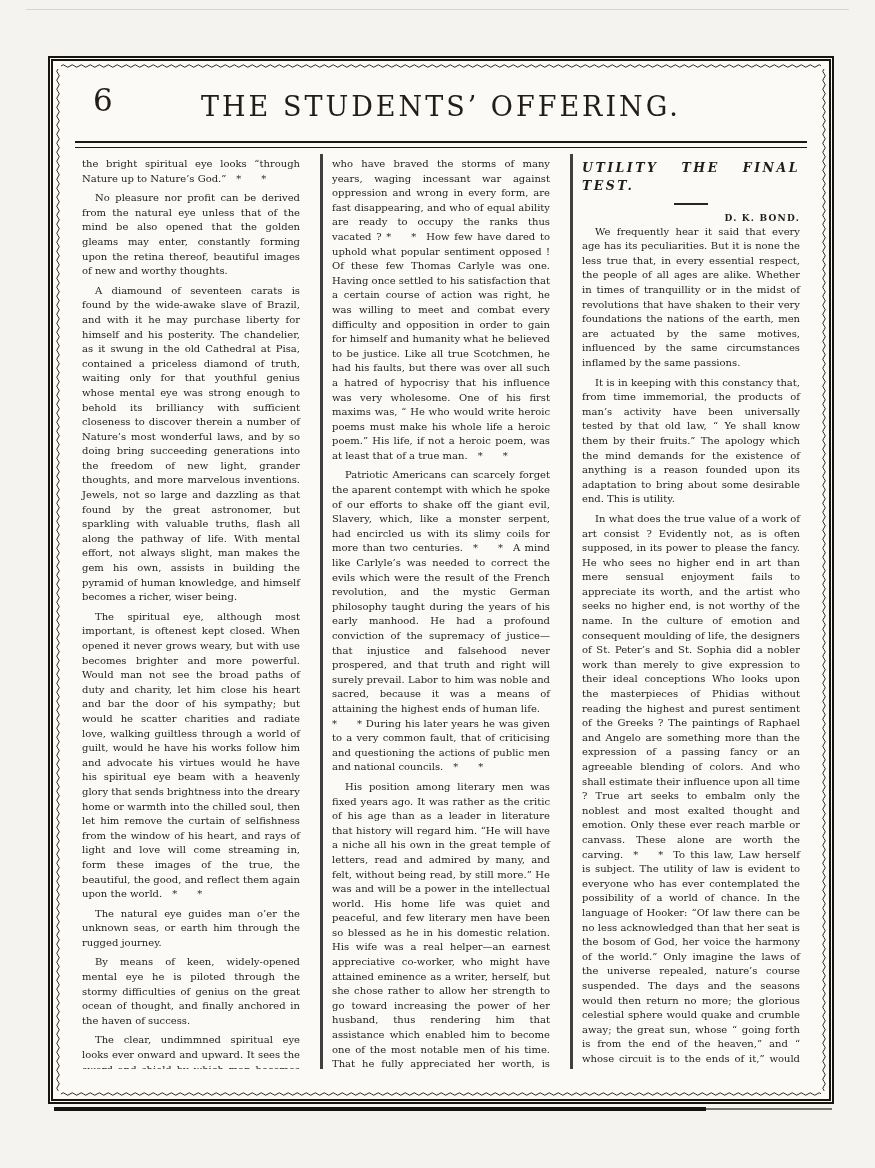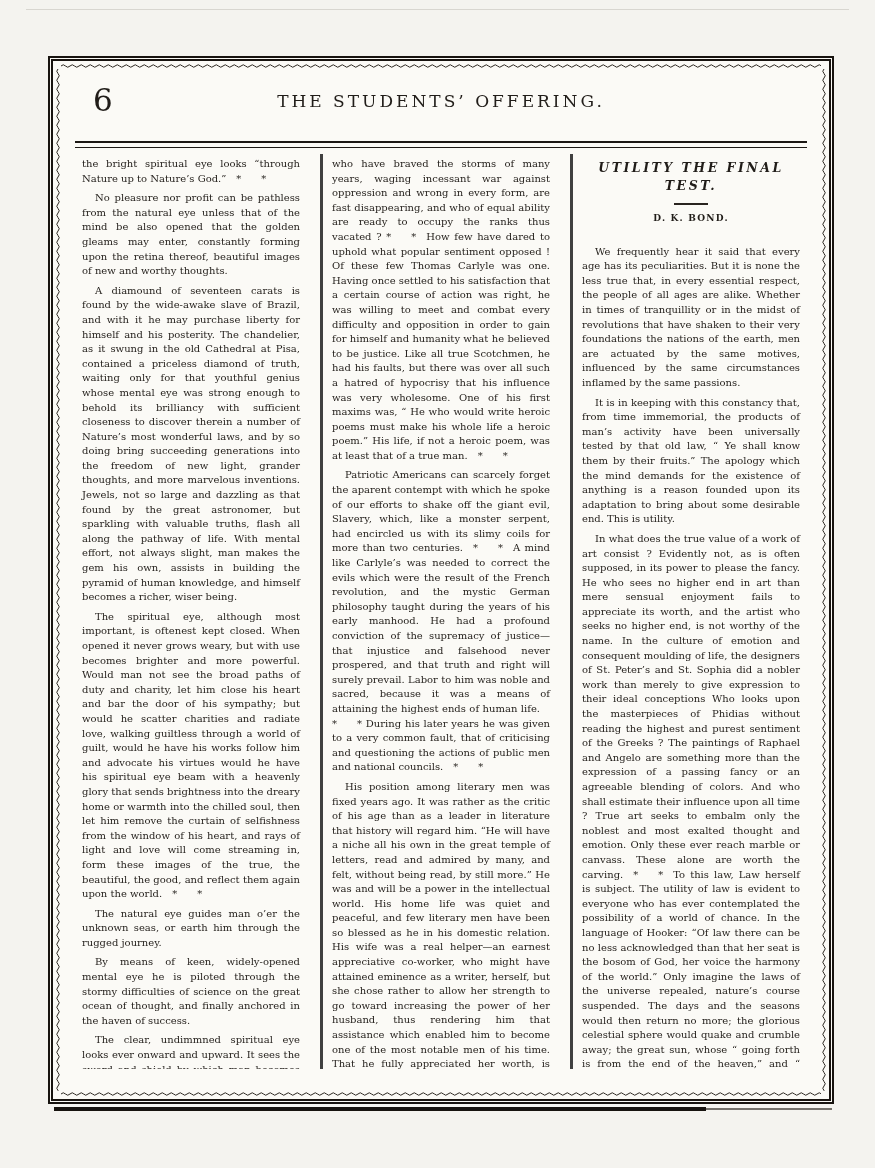--- a/index.html
+++ b/index.html
@@ -6,35 +6,35 @@
   html,body { width:875px; height:1168px; }
   body { background:#f4f3ef; font-family:"DejaVu Serif", serif; color:#211d19; }
   .stage { position:relative; width:875px; height:1168px; overflow:hidden; }
   .faint-top { position:absolute; top:9px; left:26px; right:26px; height:1px; background:#d8d6d0; }
   .sheet { position:absolute; left:48px; top:56px; width:786px; height:1048px;
            background:#fbfaf6; border:5px double #17130f; }
   .wave { position:absolute; }
   .inner { position:absolute; inset:8px; padding:8px 12px 0; }
   header.mast { position:relative; height:60px; }
   .pagenum { position:absolute; left:20px; top:8px; font-size:31px; line-height:1; }
-  .masthead { text-align:center; font-size:17px; font-weight:normal; letter-spacing:3px;
+  .masthead { text-align:center; font-size:27px; font-weight:normal; letter-spacing:3px;
               padding-top:14px; white-space:nowrap; }
   .headrule { height:7px; border-top:2px solid #1c1814; border-bottom:1px solid #1c1814;
               margin:4px 2px 6px; }
   .columns { display:flex; height:915px;gap:11px; }
   .col { flex:1 1 0; min-width:0; padding:3px 9px 0; overflow:hidden;
          font-size:10px; line-height:1.46; text-align:justify; }
   .col + .col { border-left:3px solid #404040; }
   .p { text-indent:13px; margin-bottom:5px; }
   .p.cont { text-indent:0; }
-  .article-title { text-align:center; font-weight:bold; font-style:italic; font-size:12.5px;
+  .article-title { font-weight:bold; font-style:italic; font-size:12.5px;
                    letter-spacing:2.5px; text-indent:0; margin-top:2px; }
   .title-rule { width:34px; border-top:2px solid #29241f; margin:7px auto 7px; }
-  .article-author { text-align:center; font-weight:bold; font-size:9px; letter-spacing:1.2px;
-                    margin-bottom:20px; }
+  .article-author { text-align:right; font-weight:bold; font-size:9px; letter-spacing:1.2px;
+                    margin-bottom:0; }
   .bottom-bar { position:absolute; left:54px; top:1107px; width:652px; height:4px; background:#17130f; }
   .bottom-bar-light { position:absolute; left:706px; top:1108px; width:126px; height:2px; background:#74706a; }
 </style>
 </head>
 <body>
 
 <div class="stage">
   <div class="faint-top"></div>
 
   <div class="sheet">
@@ -76,25 +76,25 @@
       <header class="mast">
         <div class="pagenum">6</div>
         <h1 class="masthead">THE STUDENTS’ OFFERING.</h1>
       </header>
       <div class="headrule"></div>
 
       <main class="columns">
 
         <section class="col">
           <p class="p cont">the bright spiritual eye looks “through Nature up to Nature’s God.” *  *</p>
-          <p class="p">No pleasure nor profit can be pathless from the natural eye unless that of the mind be also opened that the golden gleams may enter, constantly forming upon the retina thereof, beautiful images of new and worthy thoughts.</p>
+          <p class="p">No pleasure nor profit can be derived from the natural eye unless that of the mind be also opened that the golden gleams may enter, constantly forming upon the retina thereof, beautiful images of new and worthy thoughts.</p>
           <p class="p">A diamound of seventeen carats is found by the wide-awake slave of Brazil, and with it he may purchase liberty for himself and his posterity. The chandelier, as it swung in the old Cathedral at Pisa, contained a priceless diamond of truth, waiting only for that youthful genius whose mental eye was strong enough to behold its brilliancy with sufficient closeness to discover therein a number of Nature’s most wonderful laws, and by so doing bring succeeding generations into the freedom of new light, grander thoughts, and more marvelous inventions. Jewels, not so large and dazzling as that found by the great astronomer, but sparkling with valuable truths, flash all along the pathway of life. With mental effort, not always slight, man makes the gem his own, assists in building the pyramid of human knowledge, and himself becomes a richer, wiser being.</p>
           <p class="p">The spiritual eye, although most important, is oftenest kept closed. When opened it never grows weary, but with use becomes brighter and more powerful. Would man not see the broad paths of duty and charity, let him close his heart and bar the door of his sympathy; but would he scatter charities and radiate love, walking guiltless through a world of guilt, would he have his works follow him and advocate his virtues would he have his spiritual eye beam with a heavenly glory that sends brightness into the dreary home or warmth into the chilled soul, then let him remove the curtain of selfishness from the window of his heart, and rays of light and love will come streaming in, form these images of the true, the beautiful, the good, and reflect them again upon the world. *  *</p>
           <p class="p">The natural eye guides man o’er the unknown seas, or earth him through the rugged journey.</p>
-          <p class="p">By means of keen, widely-opened mental eye he is piloted through the stormy difficulties of science on the great ocean of thought, and finally anchored in the haven of success.</p>
+          <p class="p">By means of keen, widely-opened mental eye he is piloted through the stormy difficulties of genius on the great ocean of thought, and finally anchored in the haven of success.</p>
           <p class="p">The clear, undimmned spiritual eye looks ever onward and upward. It sees the sword and shield by which man becomes “proud victor on the battle field of life;” and having led him unharmed through the struggle for right living, brings him safely to the Land of Peace.</p>
 
         </section>
 
         <section class="col">
           <p class="p cont">who have braved the storms of many years, waging incessant war against oppression and wrong in every form, are fast disappearing, and who of equal ability are ready to occupy the ranks thus vacated ? *  * How few have dared to uphold what popular sentiment opposed ! Of these few Thomas Carlyle was one. Having once settled to his satisfaction that a certain course of action was right, he was willing to meet and combat every difficulty and opposition in order to gain for himself and humanity what he believed to be justice. Like all true Scotchmen, he had his faults, but there was over all such a hatred of hypocrisy that his influence was very wholesome. One of his first maxims was, “ He who would write heroic poems must make his whole life a heroic poem.” His life, if not a heroic poem, was at least that of a true man. *  *</p>
           <p class="p">Patriotic Americans can scarcely forget the aparent contempt with which he spoke of our efforts to shake off the giant evil, Slavery, which, like a monster serpent, had encircled us with its slimy coils for more than two centuries. *  * A mind like Carlyle’s was needed to correct the evils which were the result of the French revolution, and the mystic German philosophy taught during the years of his early manhood. He had a profound conviction of the supremacy of justice—that injustice and falsehood never prospered, and that truth and right will surely prevail. Labor to him was noble and sacred, because it was a means of attaining the highest ends of human life. *  * During his later years he was given to a very common fault, that of criticising and questioning the actions of public men and national councils. *  *</p>
           <p class="p">His position among literary men was fixed years ago. It was rather as the critic of his age than as a leader in literature that history will regard him. “He will have a niche all his own in the great temple of letters, read and admired by many, and felt, without being read, by still more.” He was and will be a power in the intellectual world. His home life was quiet and peaceful, and few literary men have been so blessed as he in his domestic relation. His wife was a real helper—an earnest appreciative co-worker, who might have attained eminence as a writer, herself, but she chose rather to allow her strength to go toward increasing the power of her husband, thus rendering him that assistance which enabled him to become one of the most notable men of his time. That he fully appreciated her worth, is clearly shown in the pure affection with which he always regarded her, in the sorrowfully affectionate tribute he offered to her memory, and the irremediable melancholy that settled down upon him after her death. * * *</p>
 
         </section>

